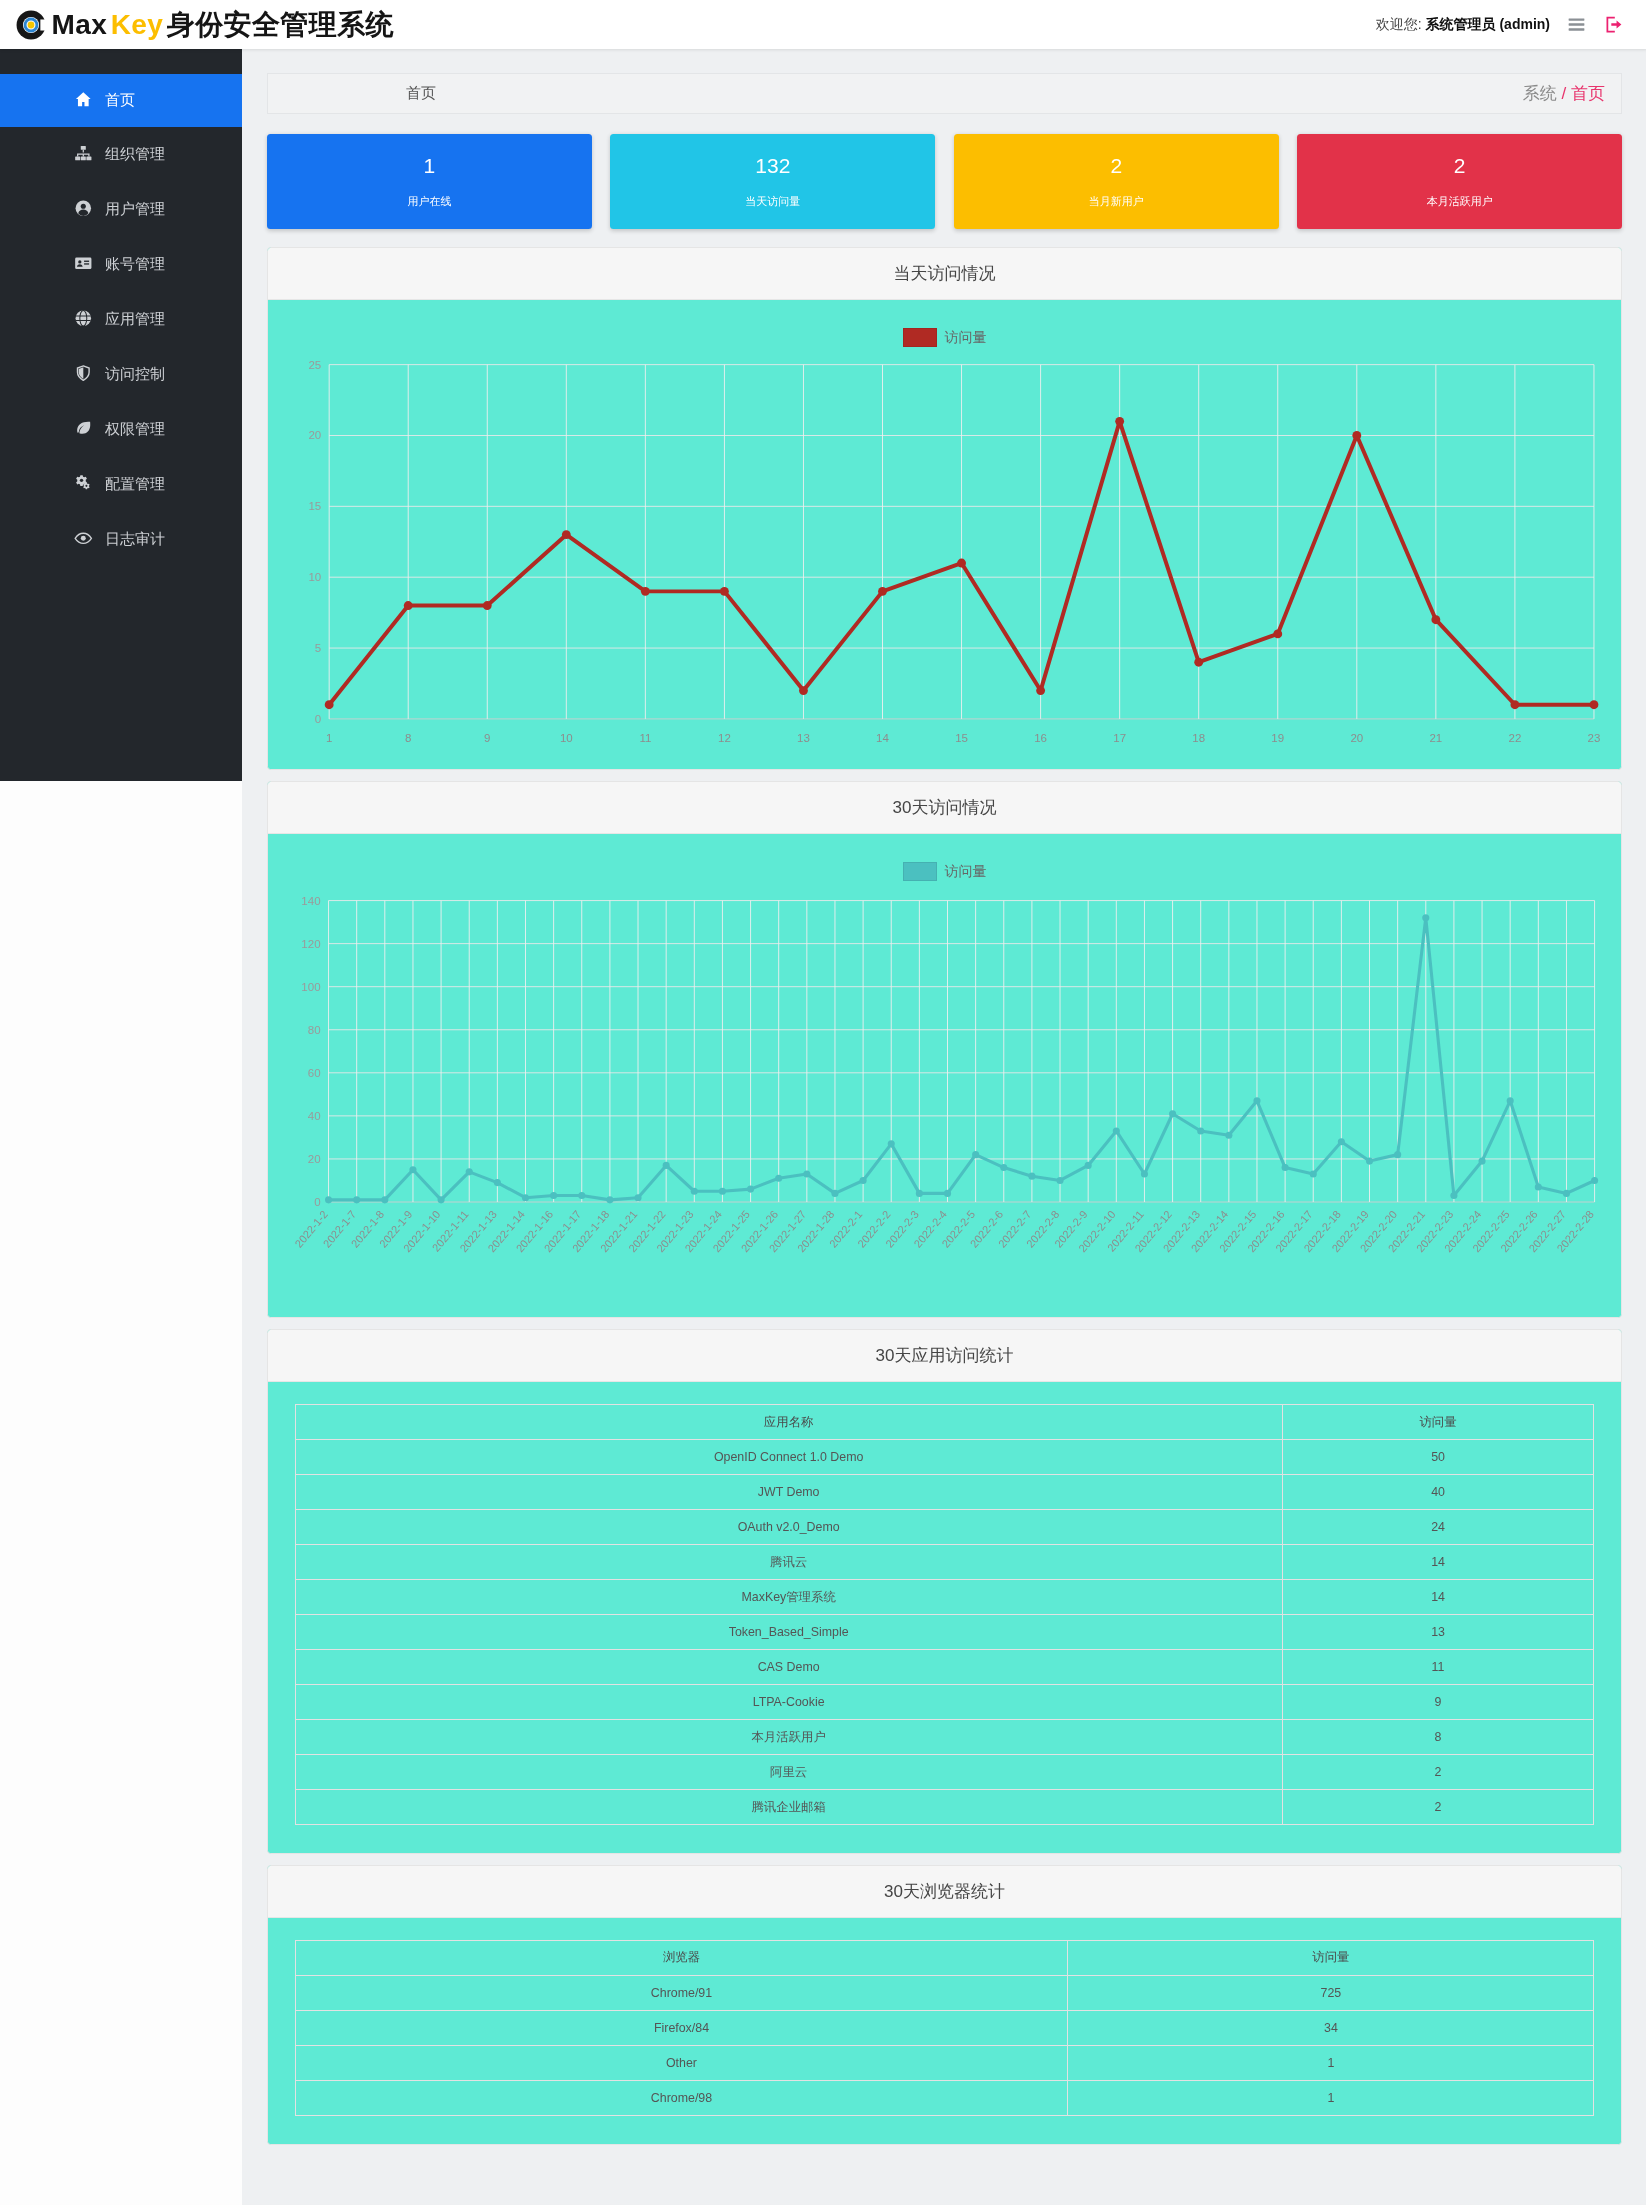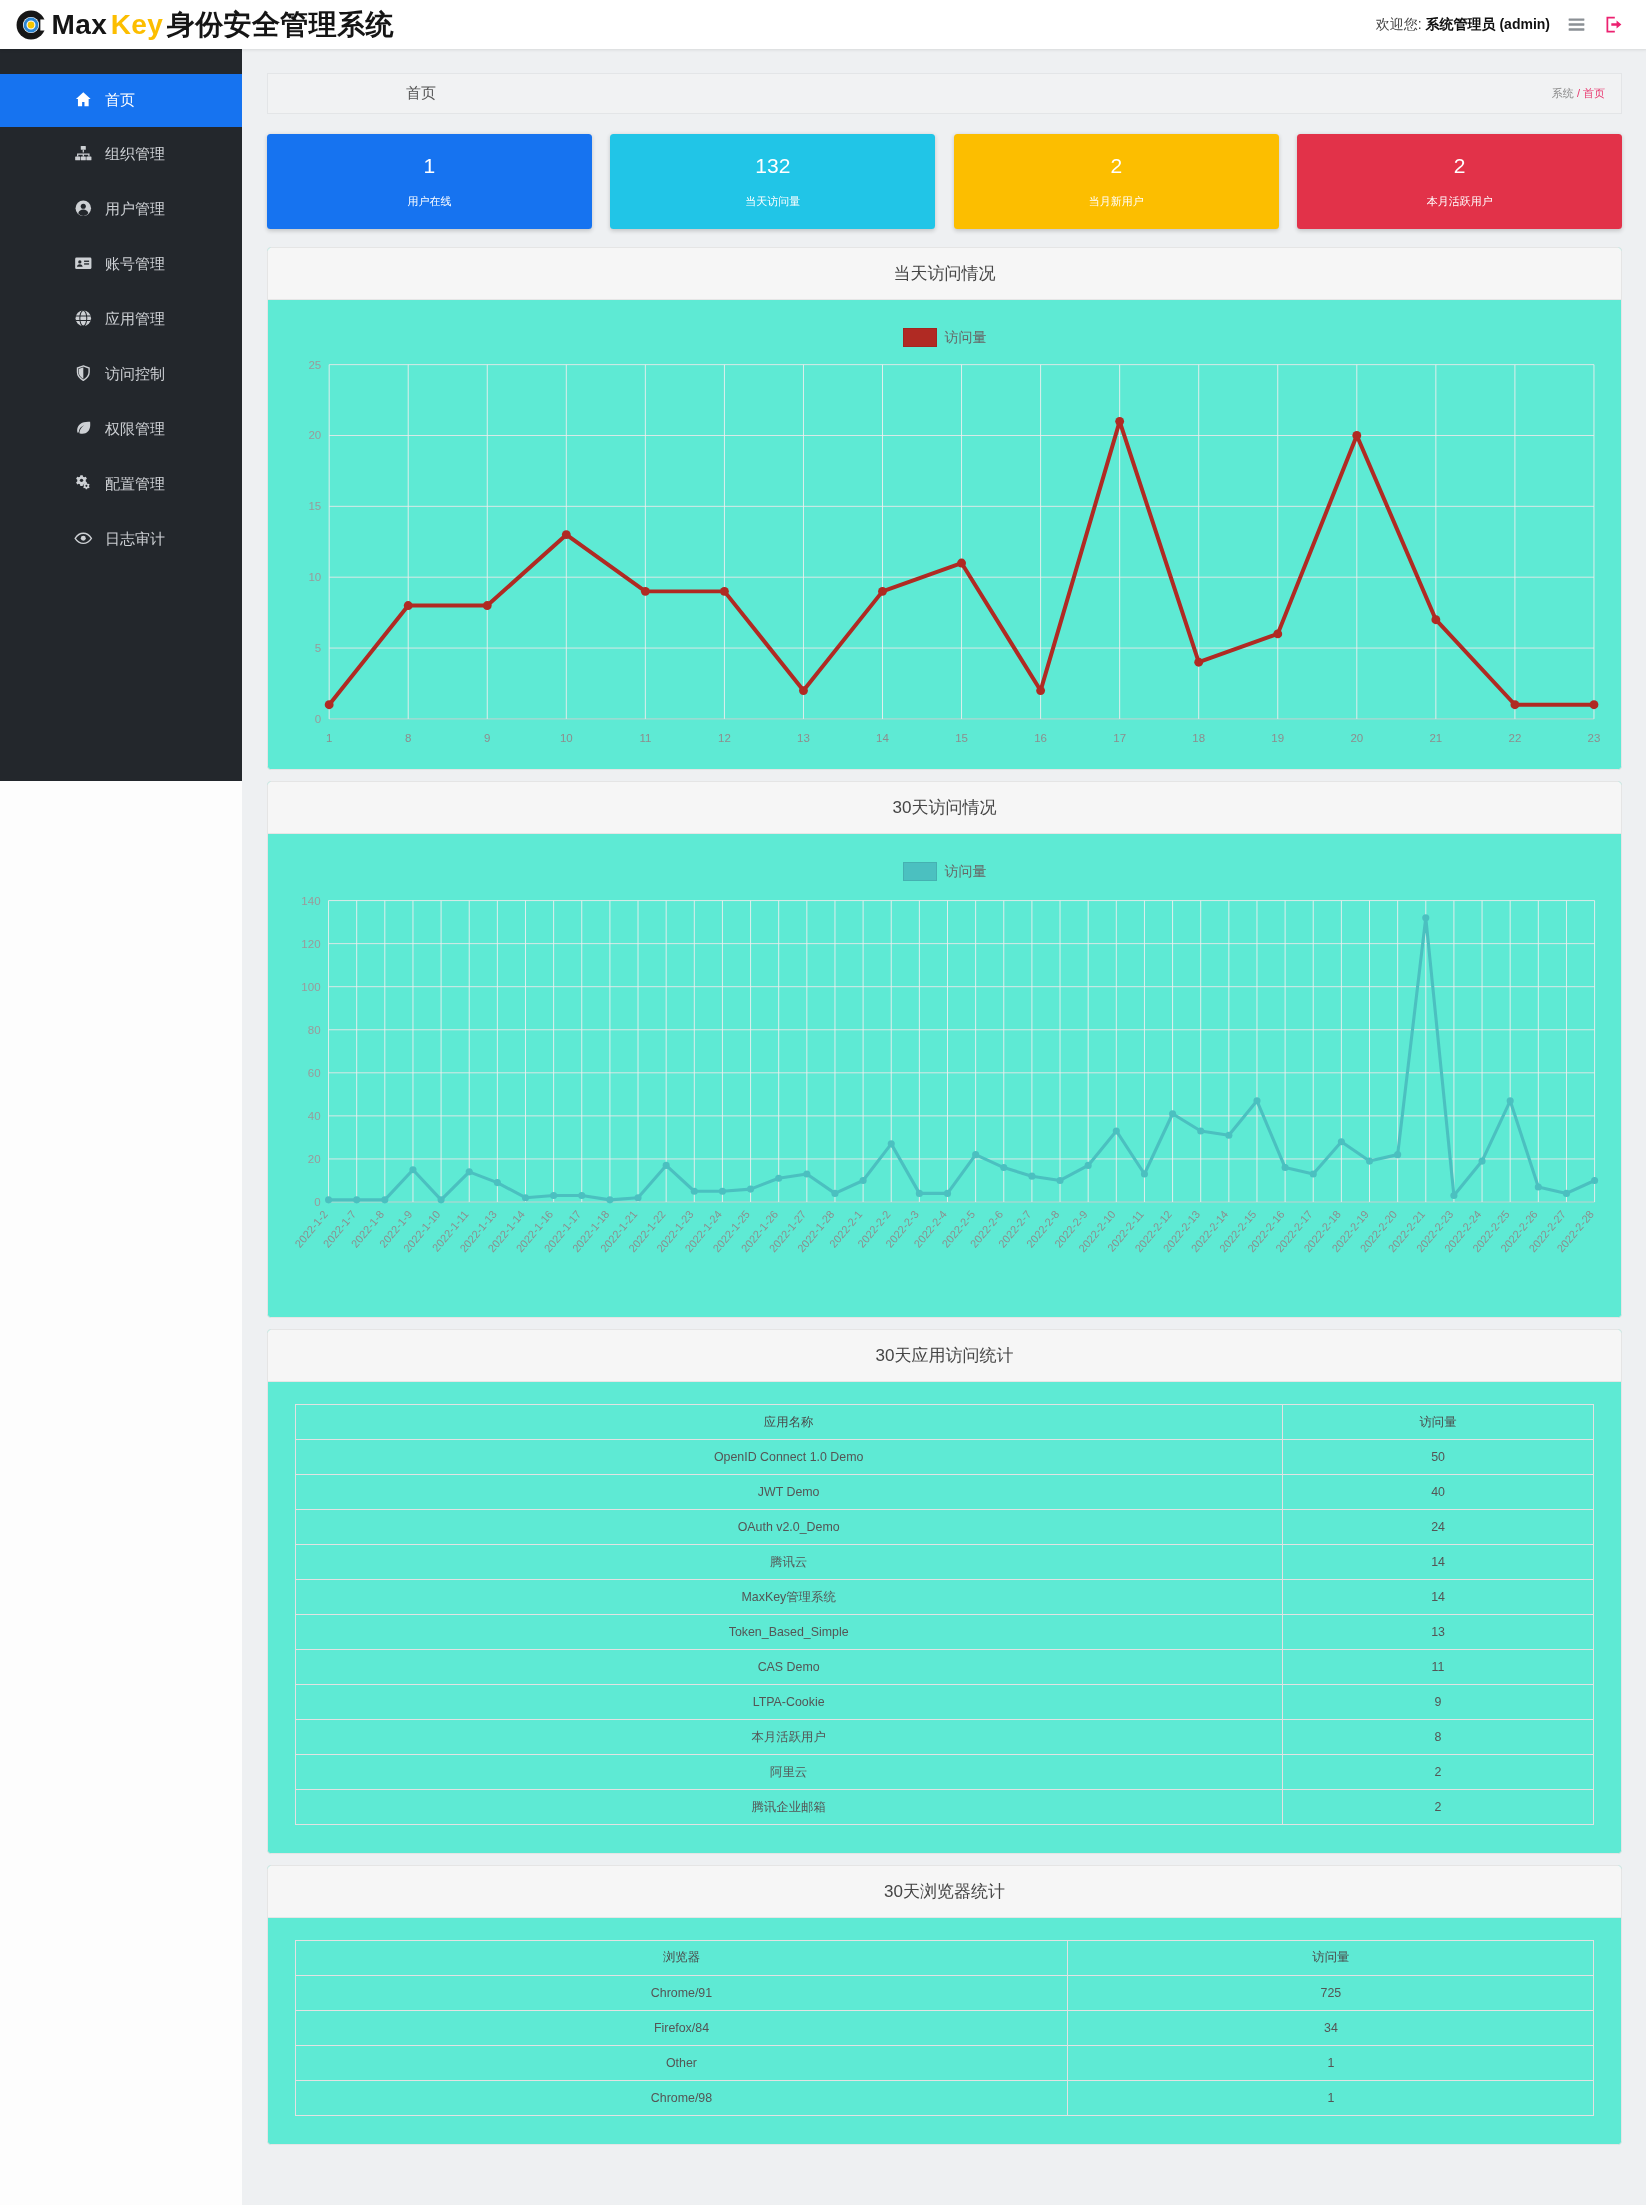--- a/index.html
+++ b/index.html
@@ -39,21 +39,21 @@
 
   main { flex:1; min-width:0; padding:24px 25px 29px; }
 
   
   .tabbar {
     height:41px; background:#f1f2f3; border:0.9px solid #e3e5e7;
     display:flex; align-items:center; justify-content:space-between;
     padding-right:16px; margin-bottom:19.5px;
   }
   .tab-active { width:306px; text-align:center; font-size:15px; color:#555; cursor:pointer; }
-  .breadcrumb { font-size:11px; }
+  .breadcrumb { font-size:17px; }
   .breadcrumb .root { color:#8a8a8a; }
   .breadcrumb .sep, .breadcrumb .current { color:#e8356d; }
   .breadcrumb .current { cursor:pointer; }
 
   
   .cards { display:flex; gap:18.6px; margin-bottom:18.6px; }
   .card {
     flex:1; height:95px; border-radius:3.5px; color:#fff;
     display:flex; flex-direction:column; align-items:center; justify-content:center;
     gap:19.5px; box-shadow:0 1.8px 4.4px rgba(0,0,0,.18);

